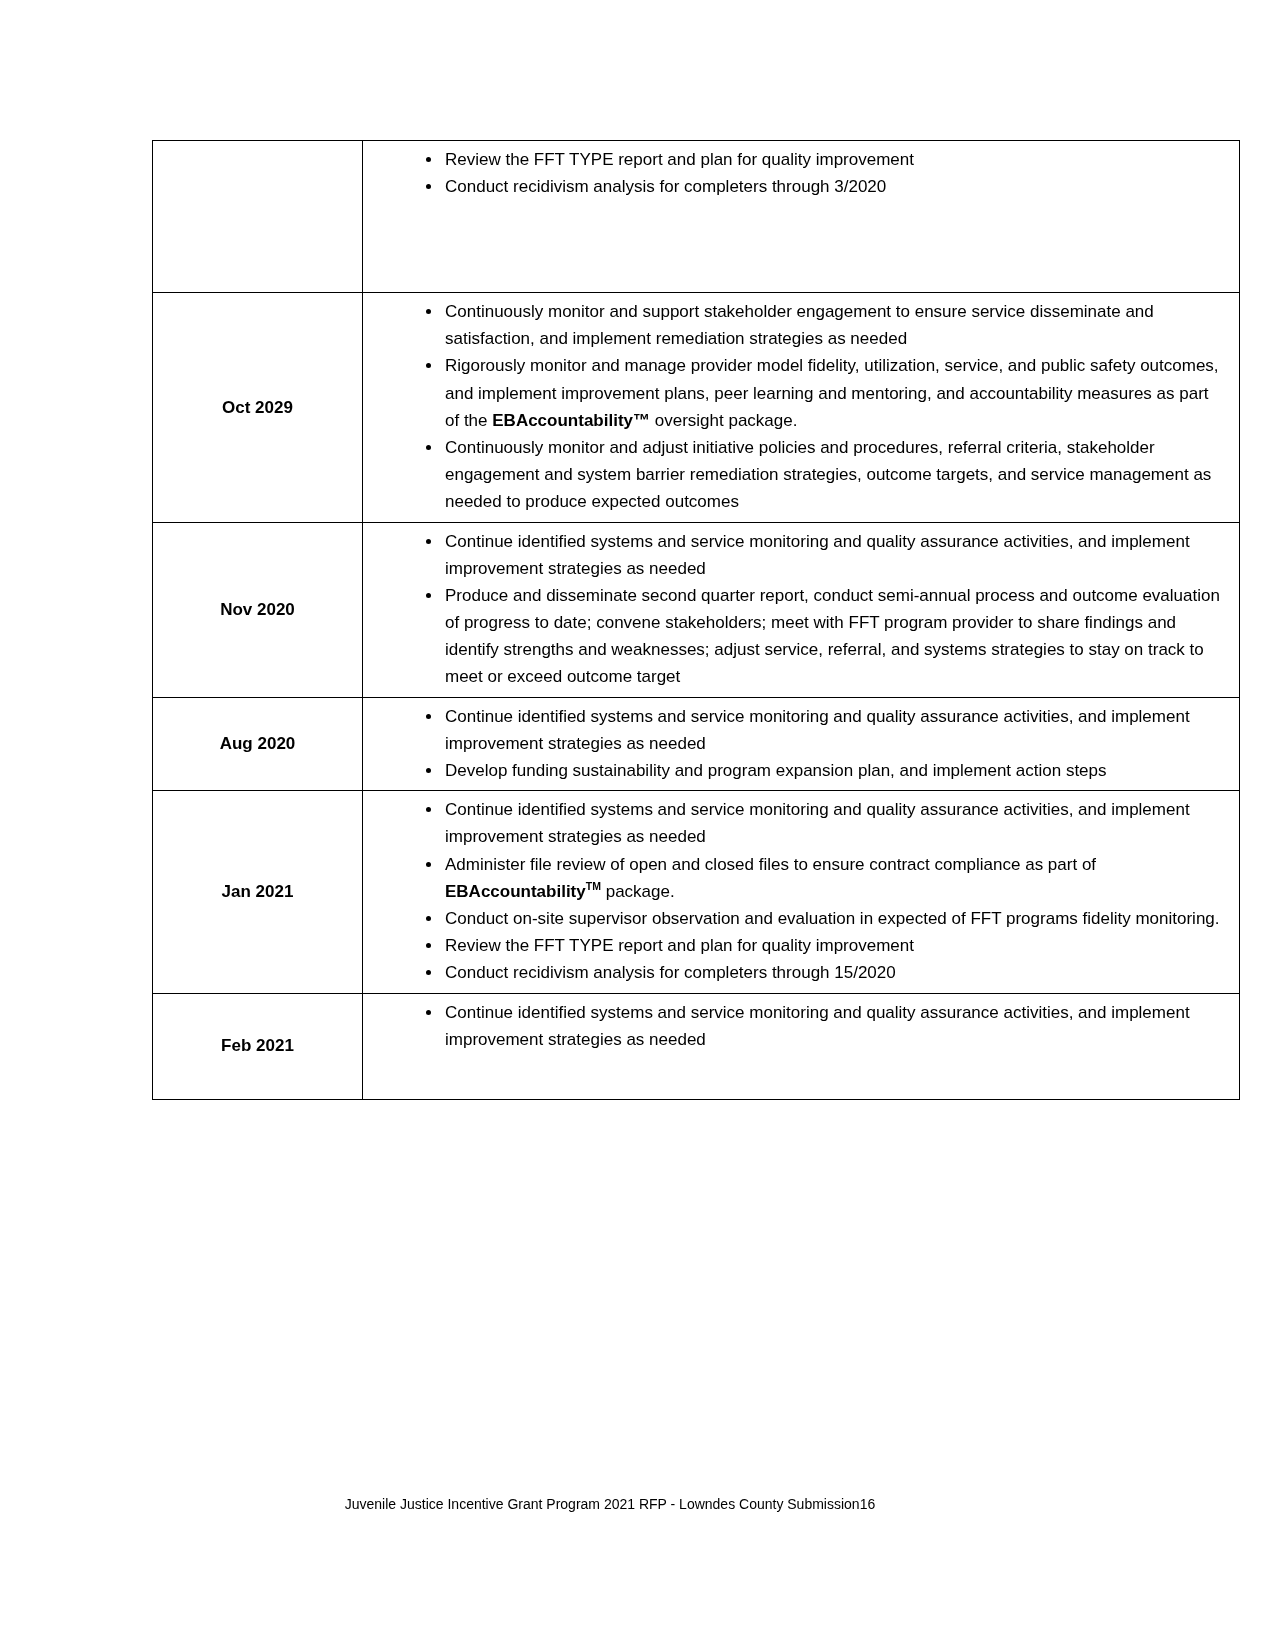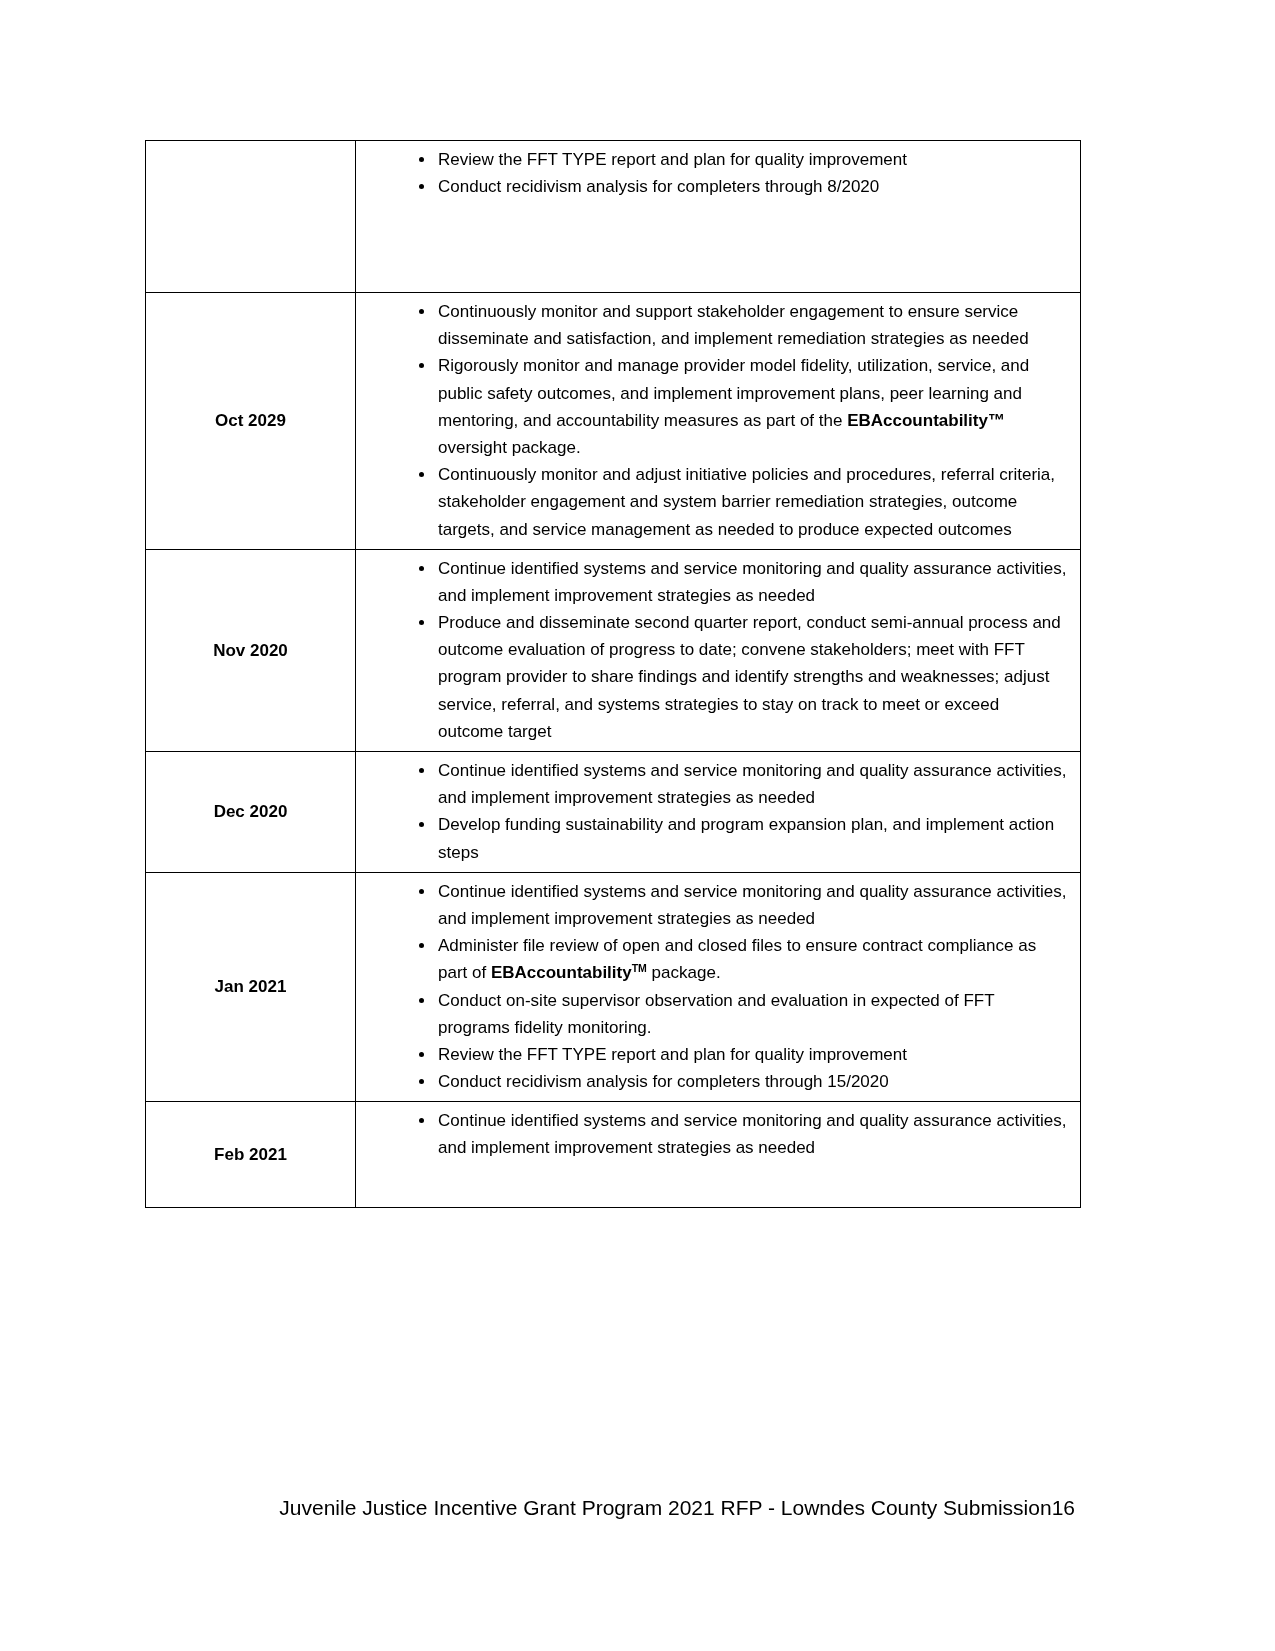--- a/index.html
+++ b/index.html
@@ -9,22 +9,22 @@
     width: 1275px;
     height: 1651px;
     background: #ffffff;
     color: #000000;
     font-family: "Liberation Sans", "DejaVu Sans", sans-serif;
     overflow: hidden;
   }
   .timeline-table {
     position: absolute;
     top: 140px;
-    left: 145px;
-    width: 936px;
+    left: 152px;
+    width: 1088px;
     border-collapse: collapse;
     font-size: 17px;
     line-height: 1.6;
   }
   .timeline-table td {
     border: 1.5px solid #000000;
   }
   .date-cell {
     width: 210px;
     text-align: center;
@@ -47,38 +47,38 @@
   tr:first-child .activities-cell { height: 152px; }
   tr:last-child .activities-cell { height: 106px; }
   .seg-bold { font-weight: 700; margin-top: 36px; }
   .seg-sup { vertical-align: super; font-size: 0.62em; font-weight: 700; }
   .footer {
     position: absolute;
     top: 1496px;
     left: 145px;
     width: 930px;
     display: flex;
-    justify-content: flex-end;
+    justify-content: center;
     align-items: baseline;
-    font-size: 21px;
+    font-size: 14px;
   }
 </style>
 </head>
 <body>
 
 <div class="page">
 
   <table class="timeline-table">
     <tbody>
         <tr>
           <td class="date-cell"></td>
           <td class="activities-cell">
             <ul>
               <li>Review the FFT TYPE report and plan for quality improvement</li>
-              <li>Conduct recidivism analysis for completers through 8/2020</li>
+              <li>Conduct recidivism analysis for completers through 3/2020</li>
             </ul>
           </td>
         </tr>
         <tr>
           <td class="date-cell">Oct 2029</td>
           <td class="activities-cell">
             <ul>
               <li>Continuously monitor and support stakeholder engagement to ensure service disseminate and satisfaction, and implement remediation strategies as needed</li>
               <li>Rigorously monitor and manage provider model fidelity, utilization, service, and public safety outcomes, and implement improvement plans, peer learning and mentoring, and accountability measures as part of the <span class="seg-bold">EBAccountability™</span> oversight package.</li>
               <li>Continuously monitor and adjust initiative policies and procedures, referral criteria, stakeholder engagement and system barrier remediation strategies, outcome targets, and service management as needed to produce expected outcomes</li>
@@ -88,21 +88,21 @@
         <tr>
           <td class="date-cell">Nov 2020</td>
           <td class="activities-cell">
             <ul>
               <li>Continue identified systems and service monitoring and quality assurance activities, and implement improvement strategies as needed</li>
               <li>Produce and disseminate second quarter report, conduct semi-annual process and outcome evaluation of progress to date; convene stakeholders; meet with FFT program provider to share findings and identify strengths and weaknesses; adjust service, referral, and systems strategies to stay on track to meet or exceed outcome target</li>
             </ul>
           </td>
         </tr>
         <tr>
-          <td class="date-cell">Dec 2020</td>
+          <td class="date-cell">Aug 2020</td>
           <td class="activities-cell">
             <ul>
               <li>Continue identified systems and service monitoring and quality assurance activities, and implement improvement strategies as needed</li>
               <li>Develop funding sustainability and program expansion plan, and implement action steps</li>
             </ul>
           </td>
         </tr>
         <tr>
           <td class="date-cell">Jan 2021</td>
           <td class="activities-cell">

